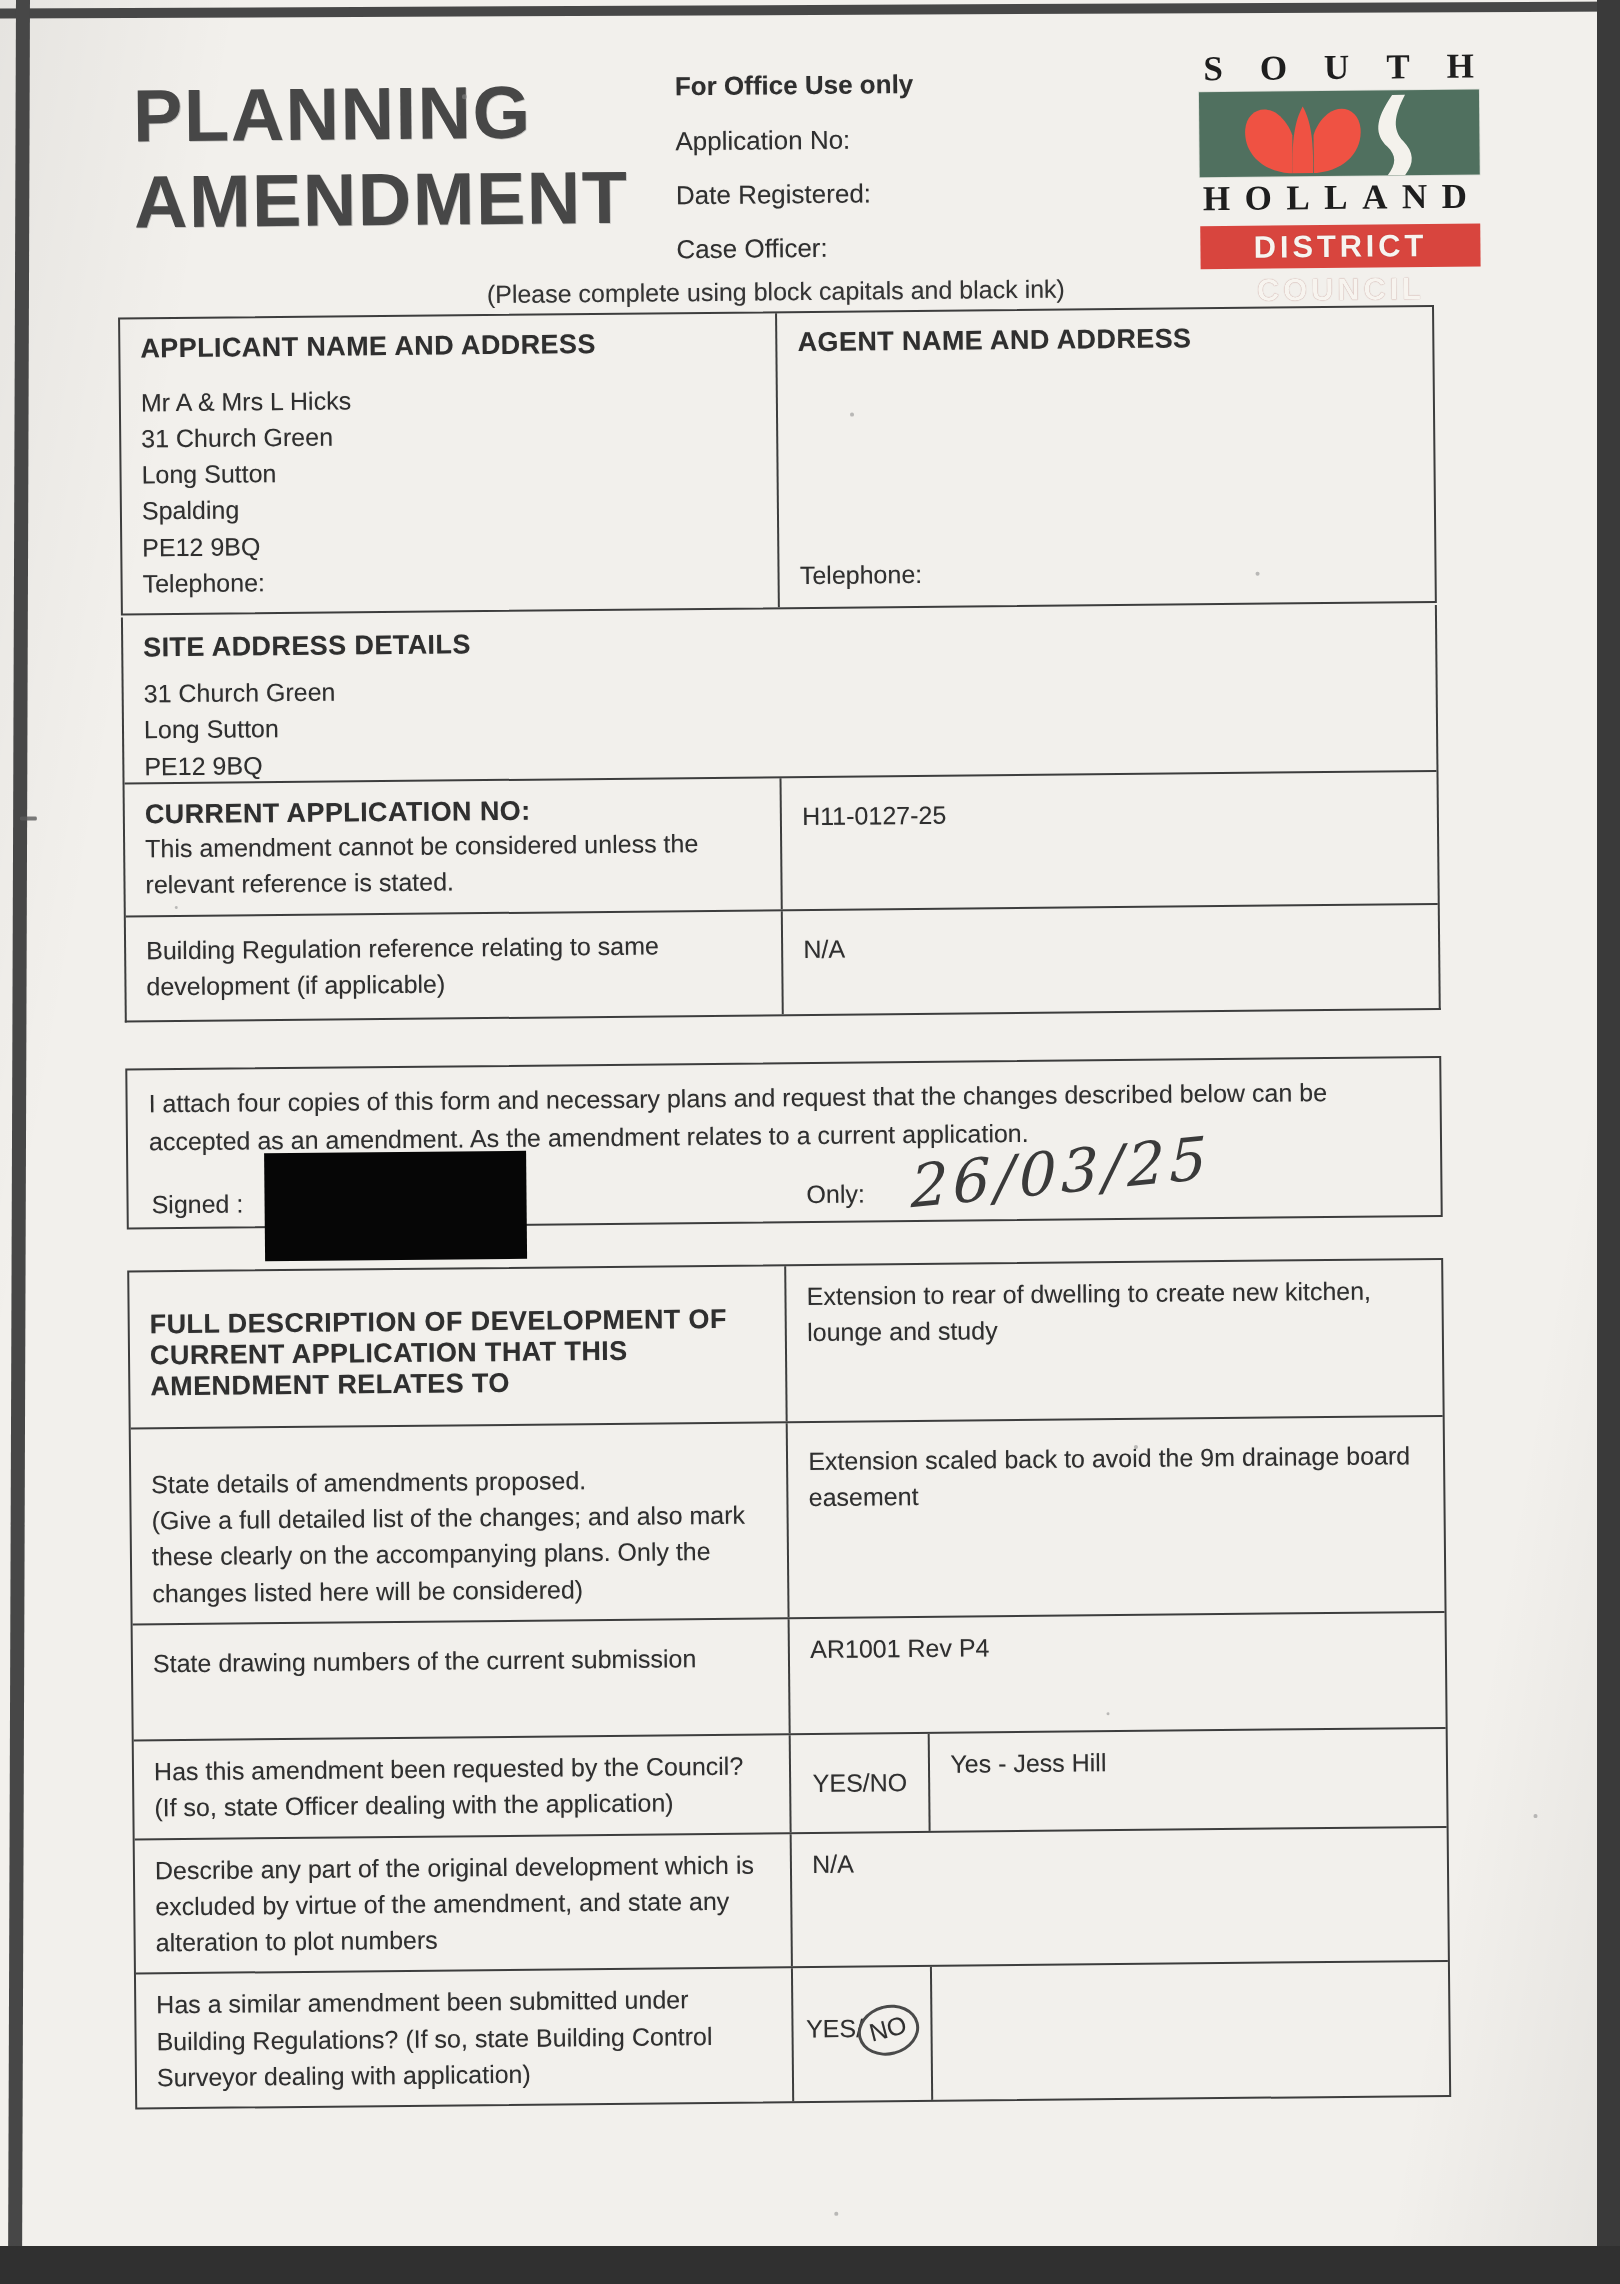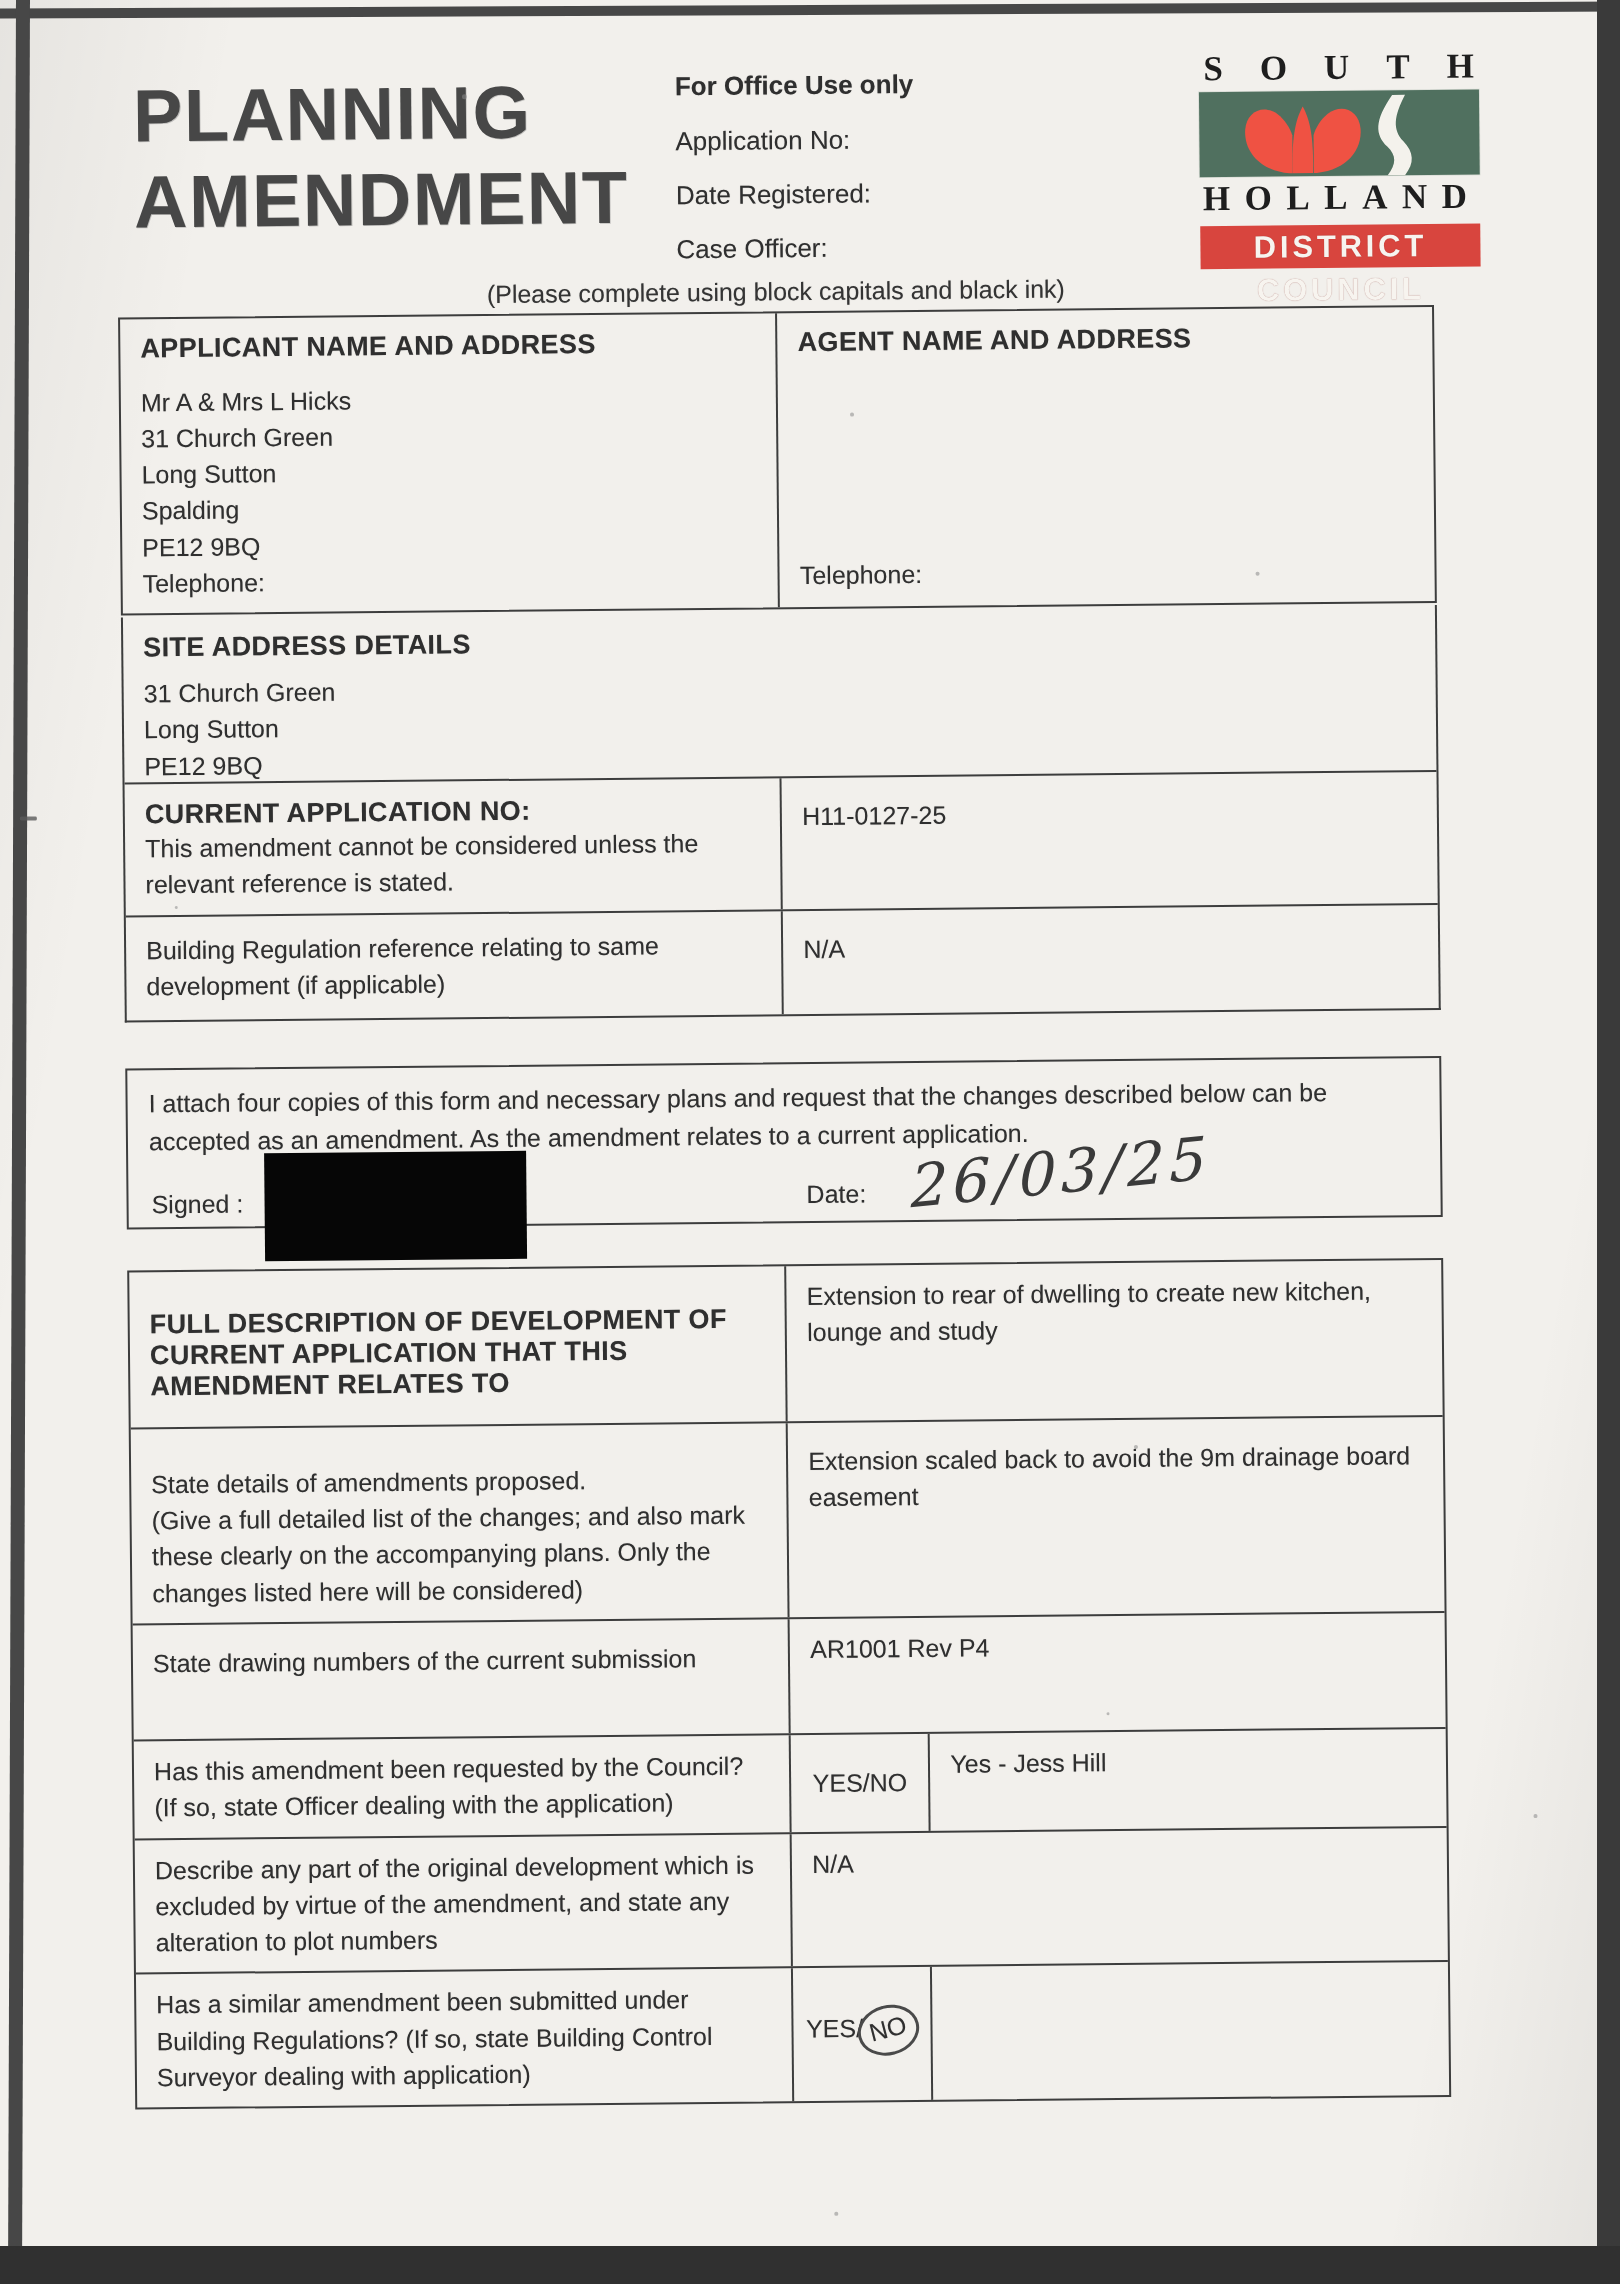--- a/index.html
+++ b/index.html
@@ -194,21 +194,21 @@
     </div>
     <div class="row2 rowC">
       <div class="lcell body-text soft">Building Regulation reference relating to same development (if applicable)</div>
       <div class="rcell body-text soft">N/A</div>
     </div>
   </div>
 
   <div class="box decl">
     <div class="decl-text soft">I attach four copies of this form and necessary plans and request that the changes described below can be accepted as an amendment.  As the amendment relates to a current application.</div>
     <div class="signed-label soft">Signed :</div>
-    <div class="date-label soft">Date:</div>
+    <div class="date-label soft">Only:</div>
   </div>
   <div class="redaction"></div>
   <div class="handwriting">26/03/25</div>
 
   <div class="box t3">
 
     <div class="trow r1">
       <div class="lbl sec-head soft pad-top-lg">FULL DESCRIPTION OF DEVELOPMENT OF CURRENT APPLICATION THAT THIS AMENDMENT RELATES TO</div>
       <div class="val body-text soft">Extension to rear of dwelling to create new kitchen, lounge and study</div>
     </div>

